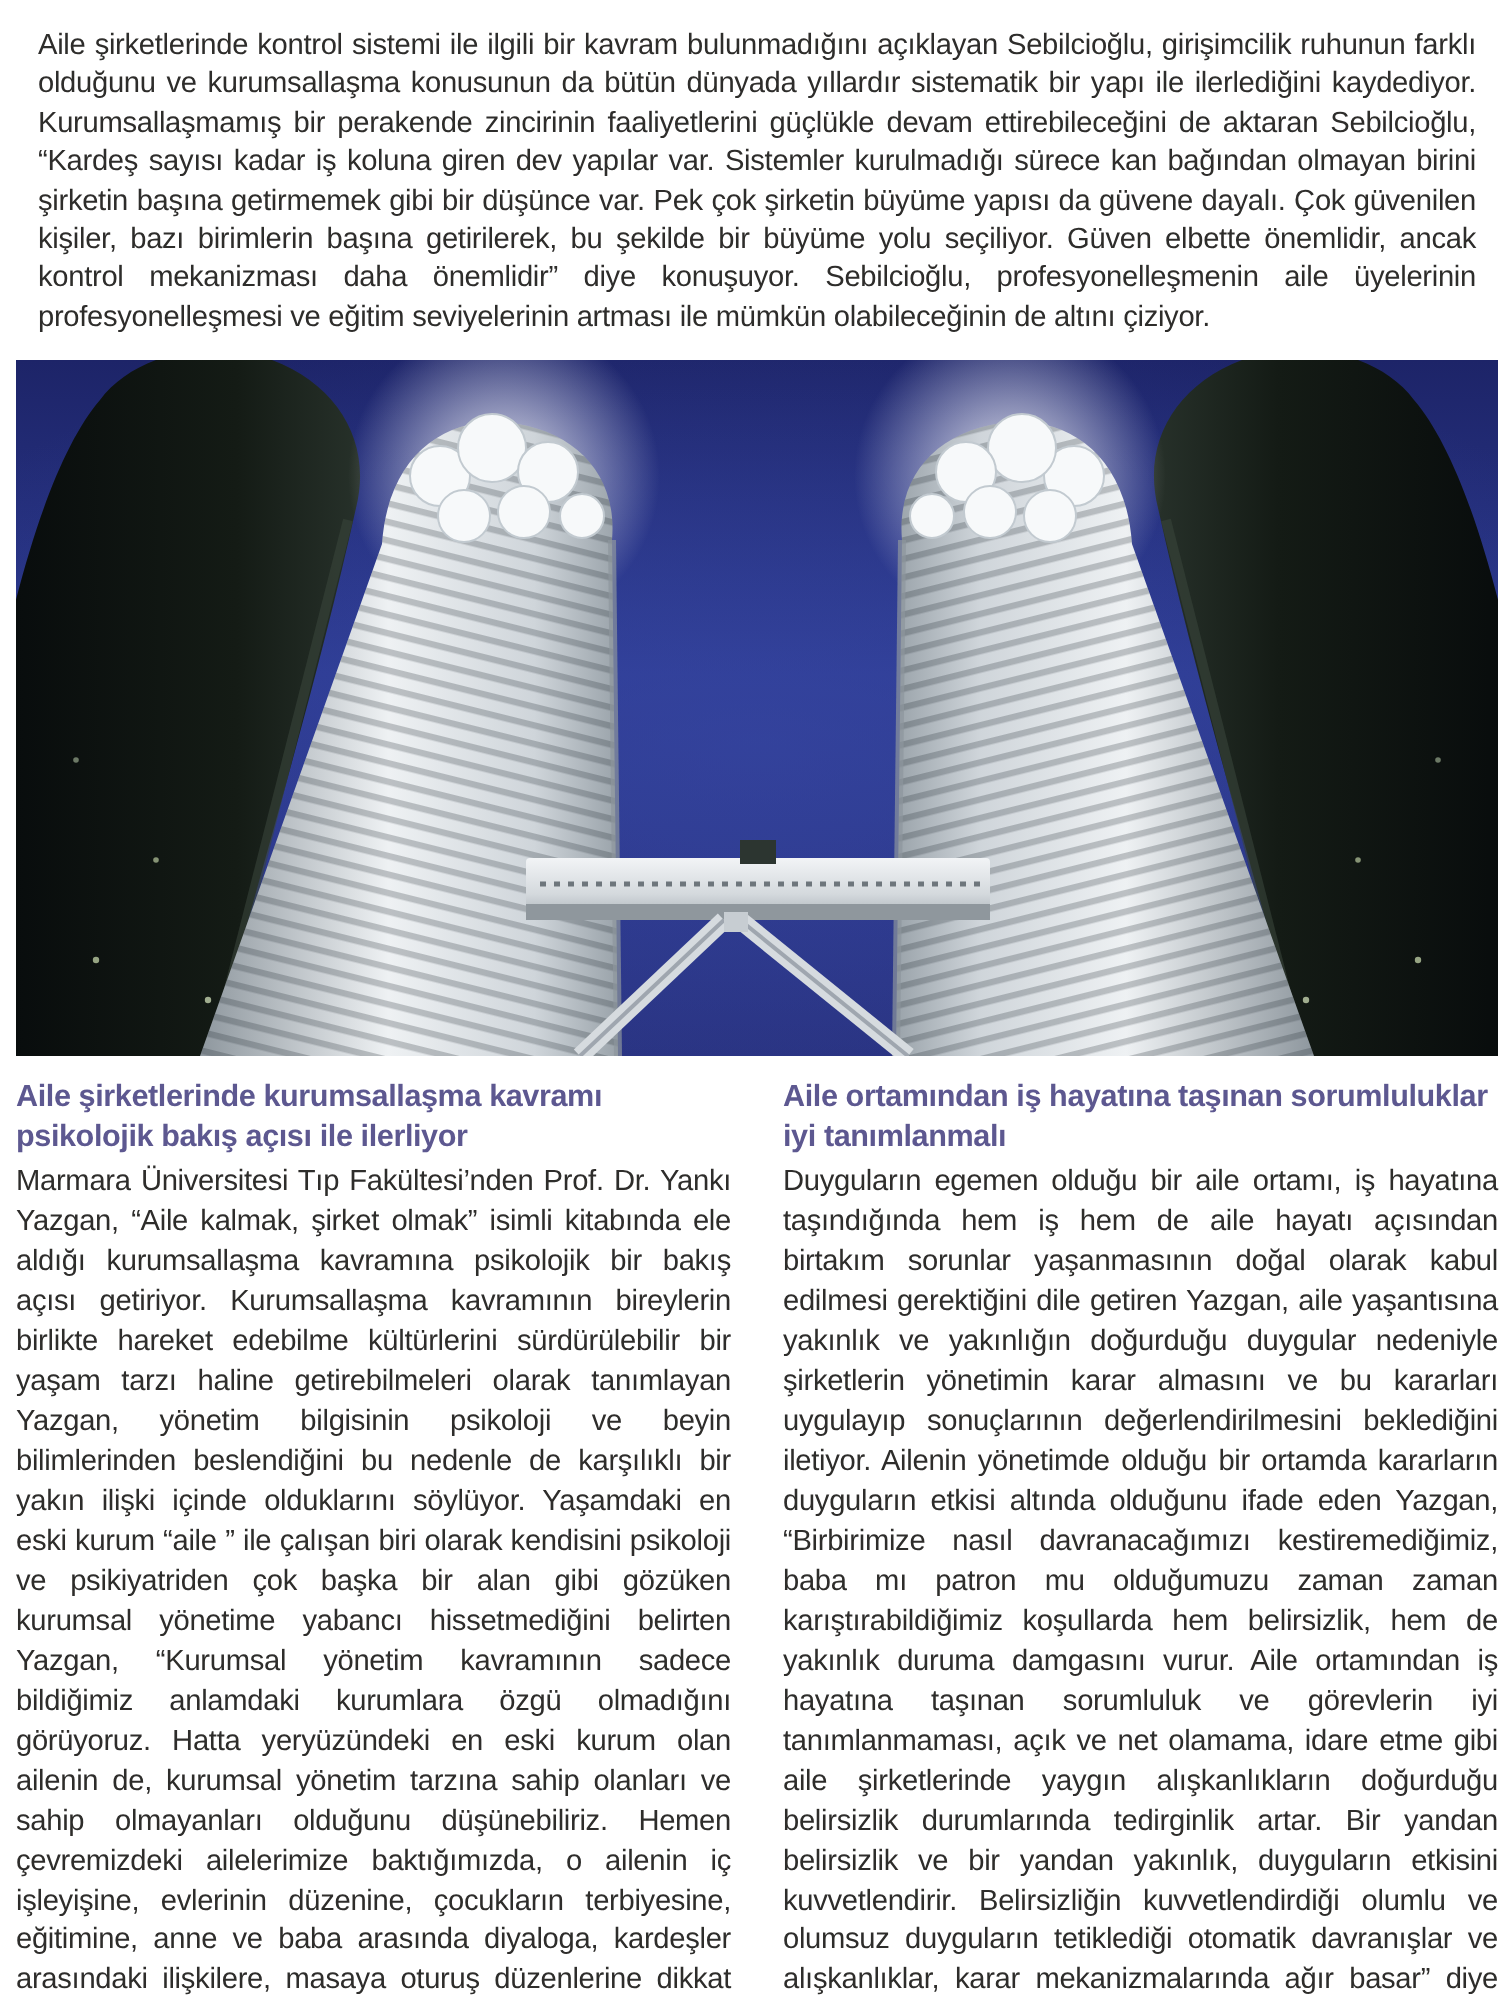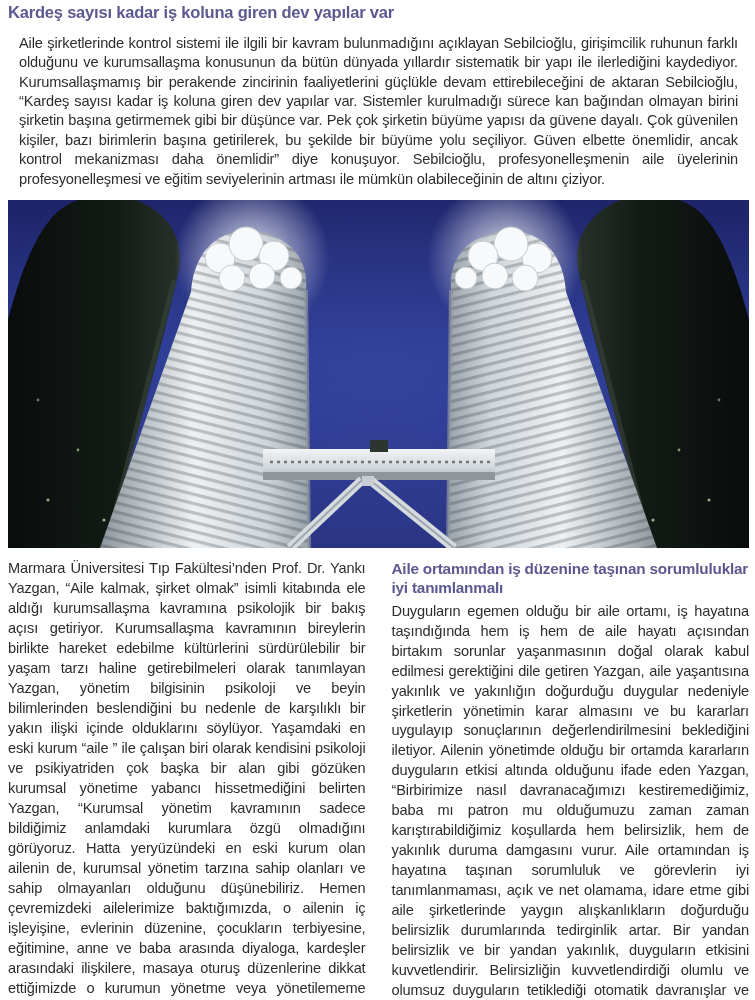--- a/index.html
+++ b/index.html
@@ -37,21 +37,20 @@
     margin:0;
     font-size:14.6px;line-height:1.37;color:#2e2d2b;
     text-align:justify;letter-spacing:-0.15px;
   }
 </style>
 </head>
 <body>
 
 <div class="page">
 
-  <h1 class="lead-heading">Kardeş sayısı kadar iş koluna giren dev yapılar var</h1>
 
   <p class="lead-body">Aile şirketlerinde kontrol sistemi ile ilgili bir kavram bulunmadığını açıklayan Sebilcioğlu, girişimcilik ruhunun farklı olduğunu ve kurumsallaşma konusunun da bütün dünyada yıllardır sistematik bir yapı ile ilerlediğini kaydediyor. Kurumsallaşmamış bir perakende zincirinin faaliyetlerini güçlükle devam ettirebileceğini de aktaran Sebilcioğlu, “Kardeş sayısı kadar iş koluna giren dev yapılar var. Sistemler kurulmadığı sürece kan bağından olmayan birini şirketin başına getirmemek gibi bir düşünce var. Pek çok şirketin büyüme yapısı da güvene dayalı. Çok güvenilen kişiler, bazı birimlerin başına getirilerek, bu şekilde bir büyüme yolu seçiliyor. Güven elbette önemlidir, ancak kontrol mekanizması daha önemlidir” diye konuşuyor. Sebilcioğlu, profesyonelleşmenin aile üyelerinin profesyonelleşmesi ve eğitim seviyelerinin artması ile mümkün olabileceğinin de altını çiziyor.</p>
 
   <figure class="photo">
     <svg width="741" height="348" viewBox="0 0 741 348" xmlns="http://www.w3.org/2000/svg">
       <defs>
         <linearGradient id="skyG" x1="0" y1="0" x2="0" y2="1">
           <stop offset="0" stop-color="#1d2468"></stop>
           <stop offset="0.45" stop-color="#2c3a90"></stop>
           <stop offset="1" stop-color="#27307c"></stop>
@@ -128,21 +127,22 @@
         <path d="M 362 280 L 446 348" stroke="#d6dbdf" stroke-width="9" fill="none"></path>
         <path d="M 354 280 L 282 348" stroke="#87909a" stroke-width="2" fill="none" opacity="0.7"></path>
         <path d="M 362 280 L 446 348" stroke="#87909a" stroke-width="2" fill="none" opacity="0.7"></path>
         <rect x="354" y="276" width="12" height="10" fill="#c7cdd2"></rect>
       </g>
     </svg>
   </figure>
 
   <div class="columns">
     <section class="col">
+      <h2 class="col-heading">Aile şirketlerinde kurumsallaşma kavramı psikolojik bakış açısı ile ilerliyor</h2>
       <p class="col-body">Marmara Üniversitesi Tıp Fakültesi’nden Prof. Dr. Yankı Yazgan, “Aile kalmak, şirket olmak” isimli kitabında ele aldığı kurumsallaşma kavramına psikolojik bir bakış açısı getiriyor. Kurumsallaşma kavramının bireylerin birlikte hareket edebilme kültürlerini sürdürülebilir bir yaşam tarzı haline getirebilmeleri olarak tanımlayan Yazgan, yönetim bilgisinin psikoloji ve beyin bilimlerinden beslendiğini bu nedenle de karşılıklı bir yakın ilişki içinde olduklarını söylüyor. Yaşamdaki en eski kurum “aile ” ile çalışan biri olarak kendisini psikoloji ve psikiyatriden çok başka bir alan gibi gözüken kurumsal yönetime yabancı hissetmediğini belirten Yazgan, “Kurumsal yönetim kavramının sadece bildiğimiz anlamdaki kurumlara özgü olmadığını görüyoruz. Hatta yeryüzündeki en eski kurum olan ailenin de, kurumsal yönetim tarzına sahip olanları ve sahip olmayanları olduğunu düşünebiliriz. Hemen çevremizdeki ailelerimize baktığımızda, o ailenin iç işleyişine, evlerinin düzenine, çocukların terbiyesine, eğitimine, anne ve baba arasında diyaloga, kardeşler arasındaki ilişkilere, masaya oturuş düzenlerine dikkat ettiğimizde o kurumun yönetme veya yönetilememe ilkelerini rahatlıkla görebiliriz” diyor.</p>
     </section>
     <section class="col">
-      <h2 class="col-heading">Aile ortamından iş düzenine taşınan sorumluluklar iyi tanımlanmalı</h2>
+      <h2 class="col-heading">Aile ortamından iş hayatına taşınan sorumluluklar iyi tanımlanmalı</h2>
       <p class="col-body">Duyguların egemen olduğu bir aile ortamı, iş hayatına taşındığında hem iş hem de aile hayatı açısından birtakım sorunlar yaşanmasının doğal olarak kabul edilmesi gerektiğini dile getiren Yazgan, aile yaşantısına yakınlık ve yakınlığın doğurduğu duygular nedeniyle şirketlerin yönetimin karar almasını ve bu kararları uygulayıp sonuçlarının değerlendirilmesini beklediğini iletiyor. Ailenin yönetimde olduğu bir ortamda kararların duyguların etkisi altında olduğunu ifade eden Yazgan, “Birbirimize nasıl davranacağımızı kestiremediğimiz, baba mı patron mu olduğumuzu zaman zaman karıştırabildiğimiz koşullarda hem belirsizlik, hem de yakınlık duruma damgasını vurur. Aile ortamından iş hayatına taşınan sorumluluk ve görevlerin iyi tanımlanmaması, açık ve net olamama, idare etme gibi aile şirketlerinde yaygın alışkanlıkların doğurduğu belirsizlik durumlarında tedirginlik artar. Bir yandan belirsizlik ve bir yandan yakınlık, duyguların etkisini kuvvetlendirir. Belirsizliğin kuvvetlendirdiği olumlu ve olumsuz duyguların tetiklediği otomatik davranışlar ve alışkanlıklar, karar mekanizmalarında ağır basar” diye konuşuyor.</p>
     </section>
   </div>
 
 </div>
 
 </body></html>

